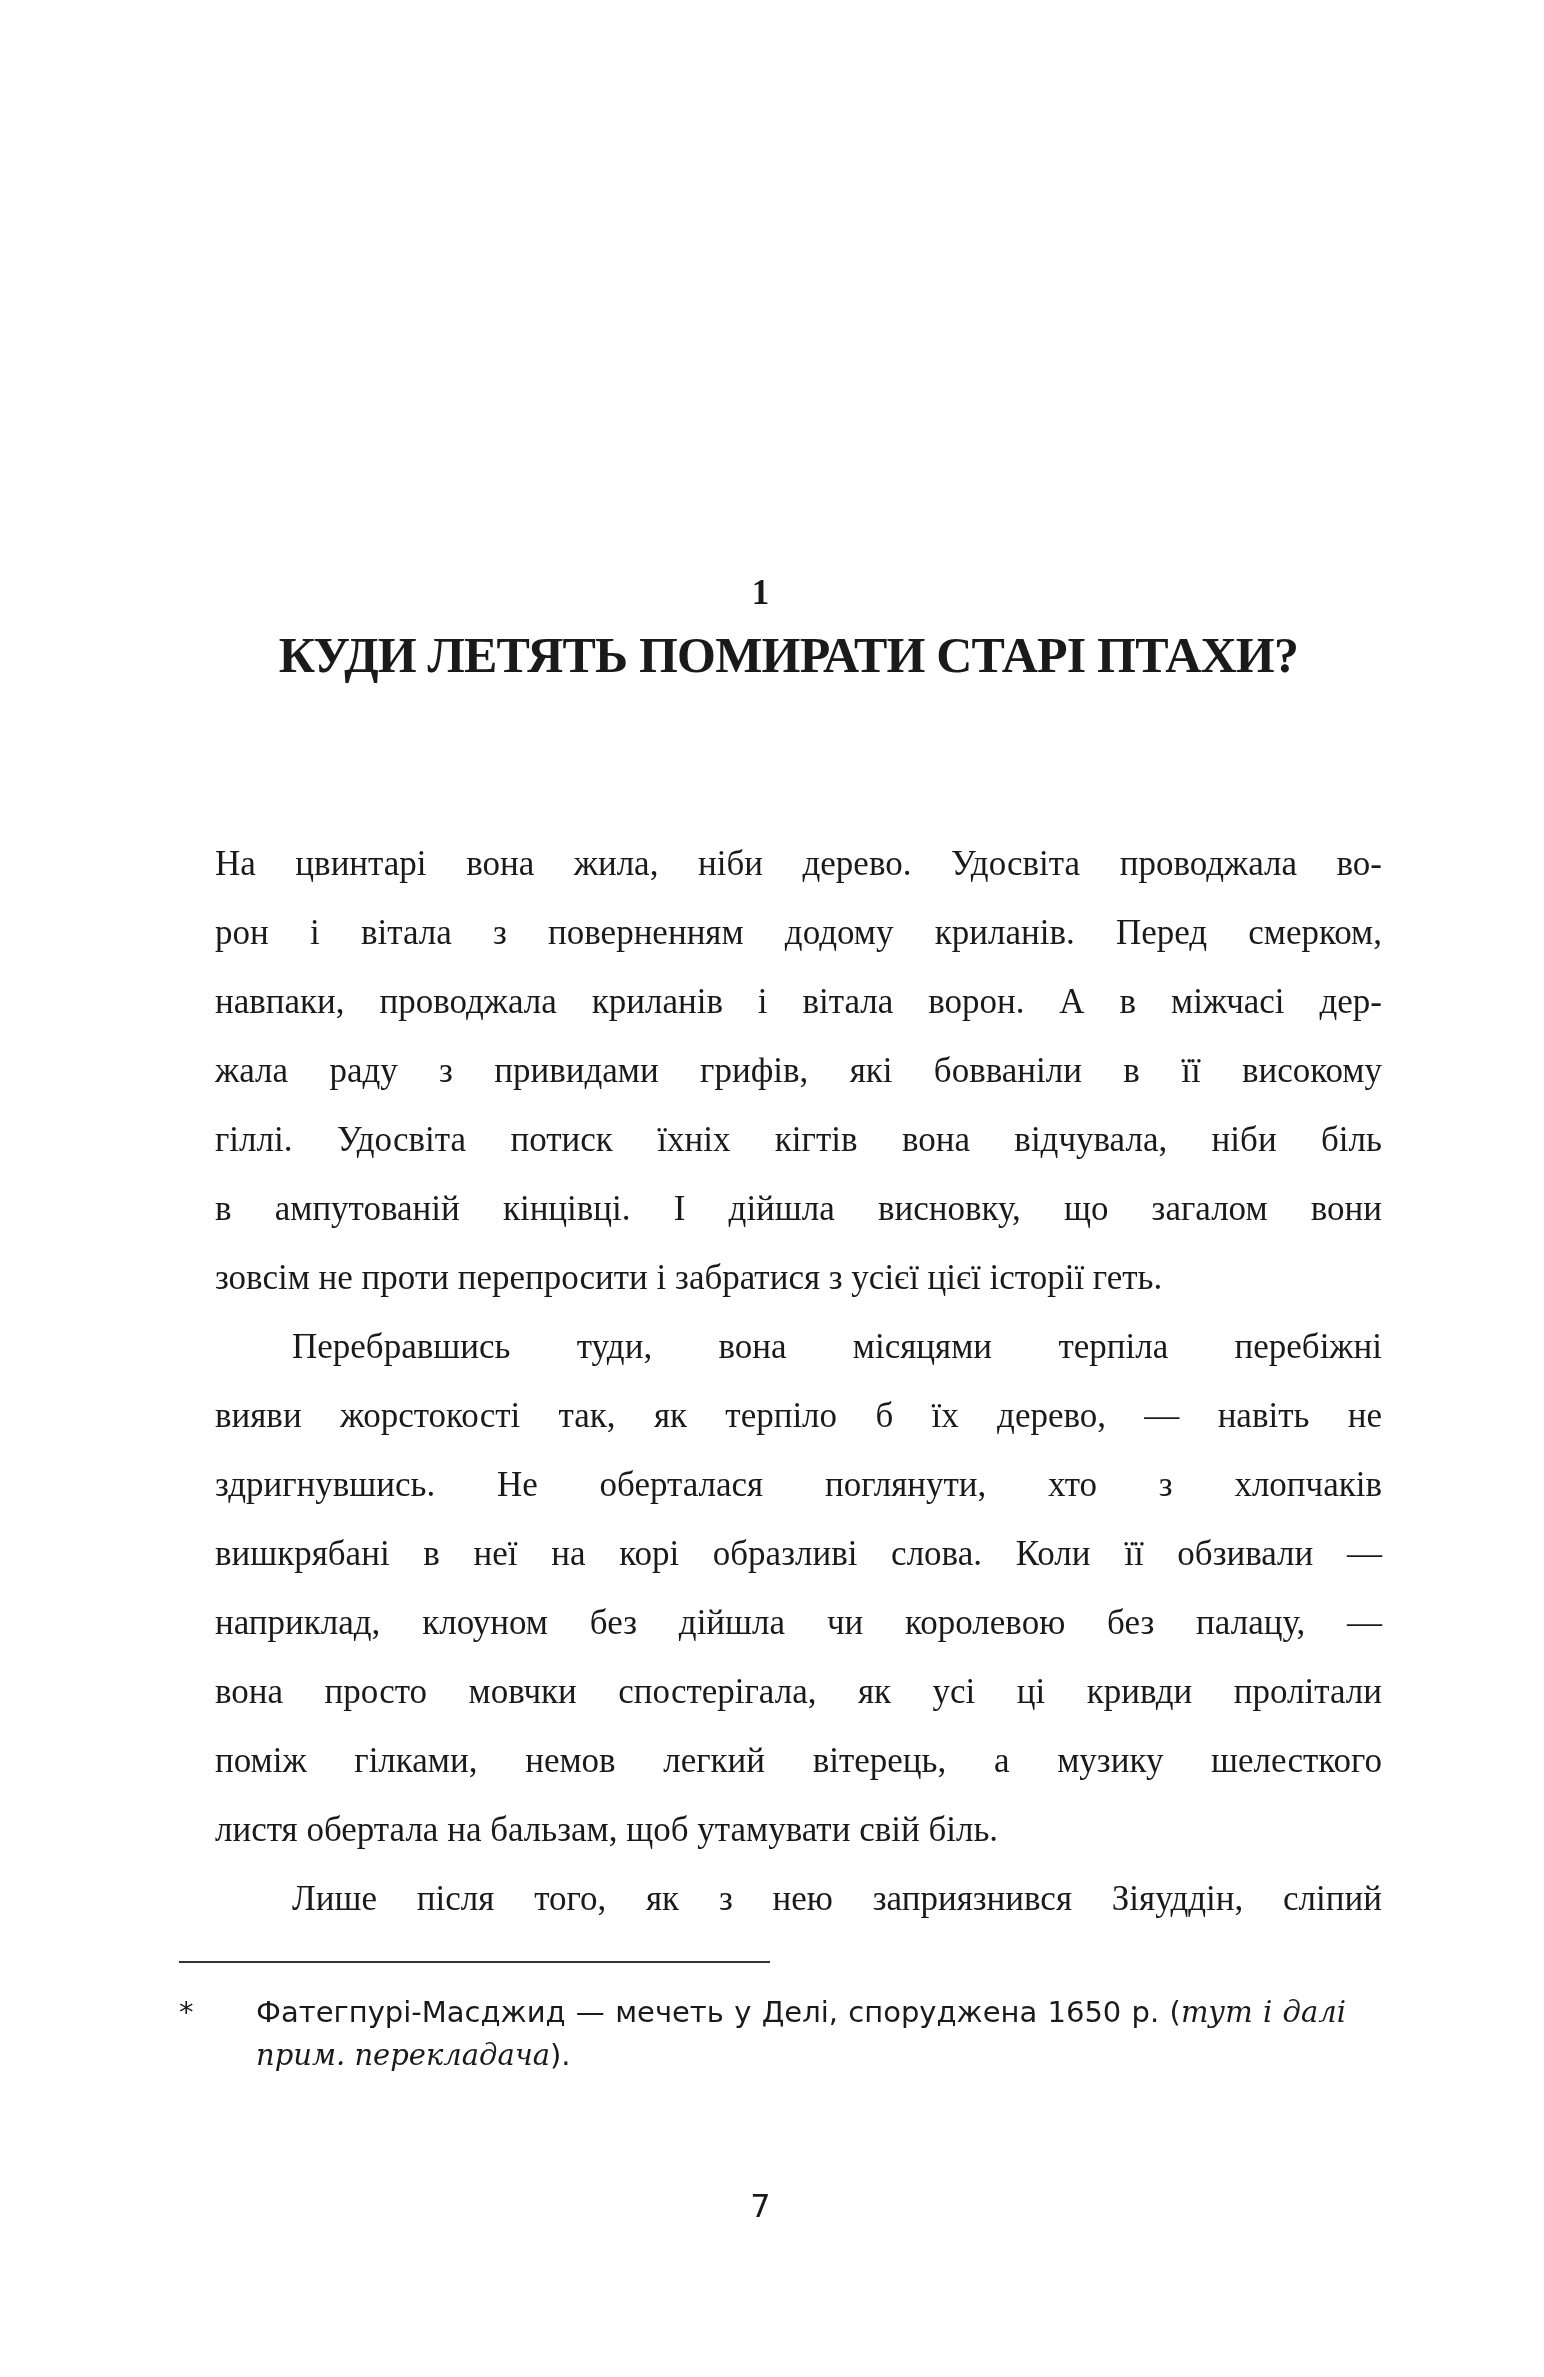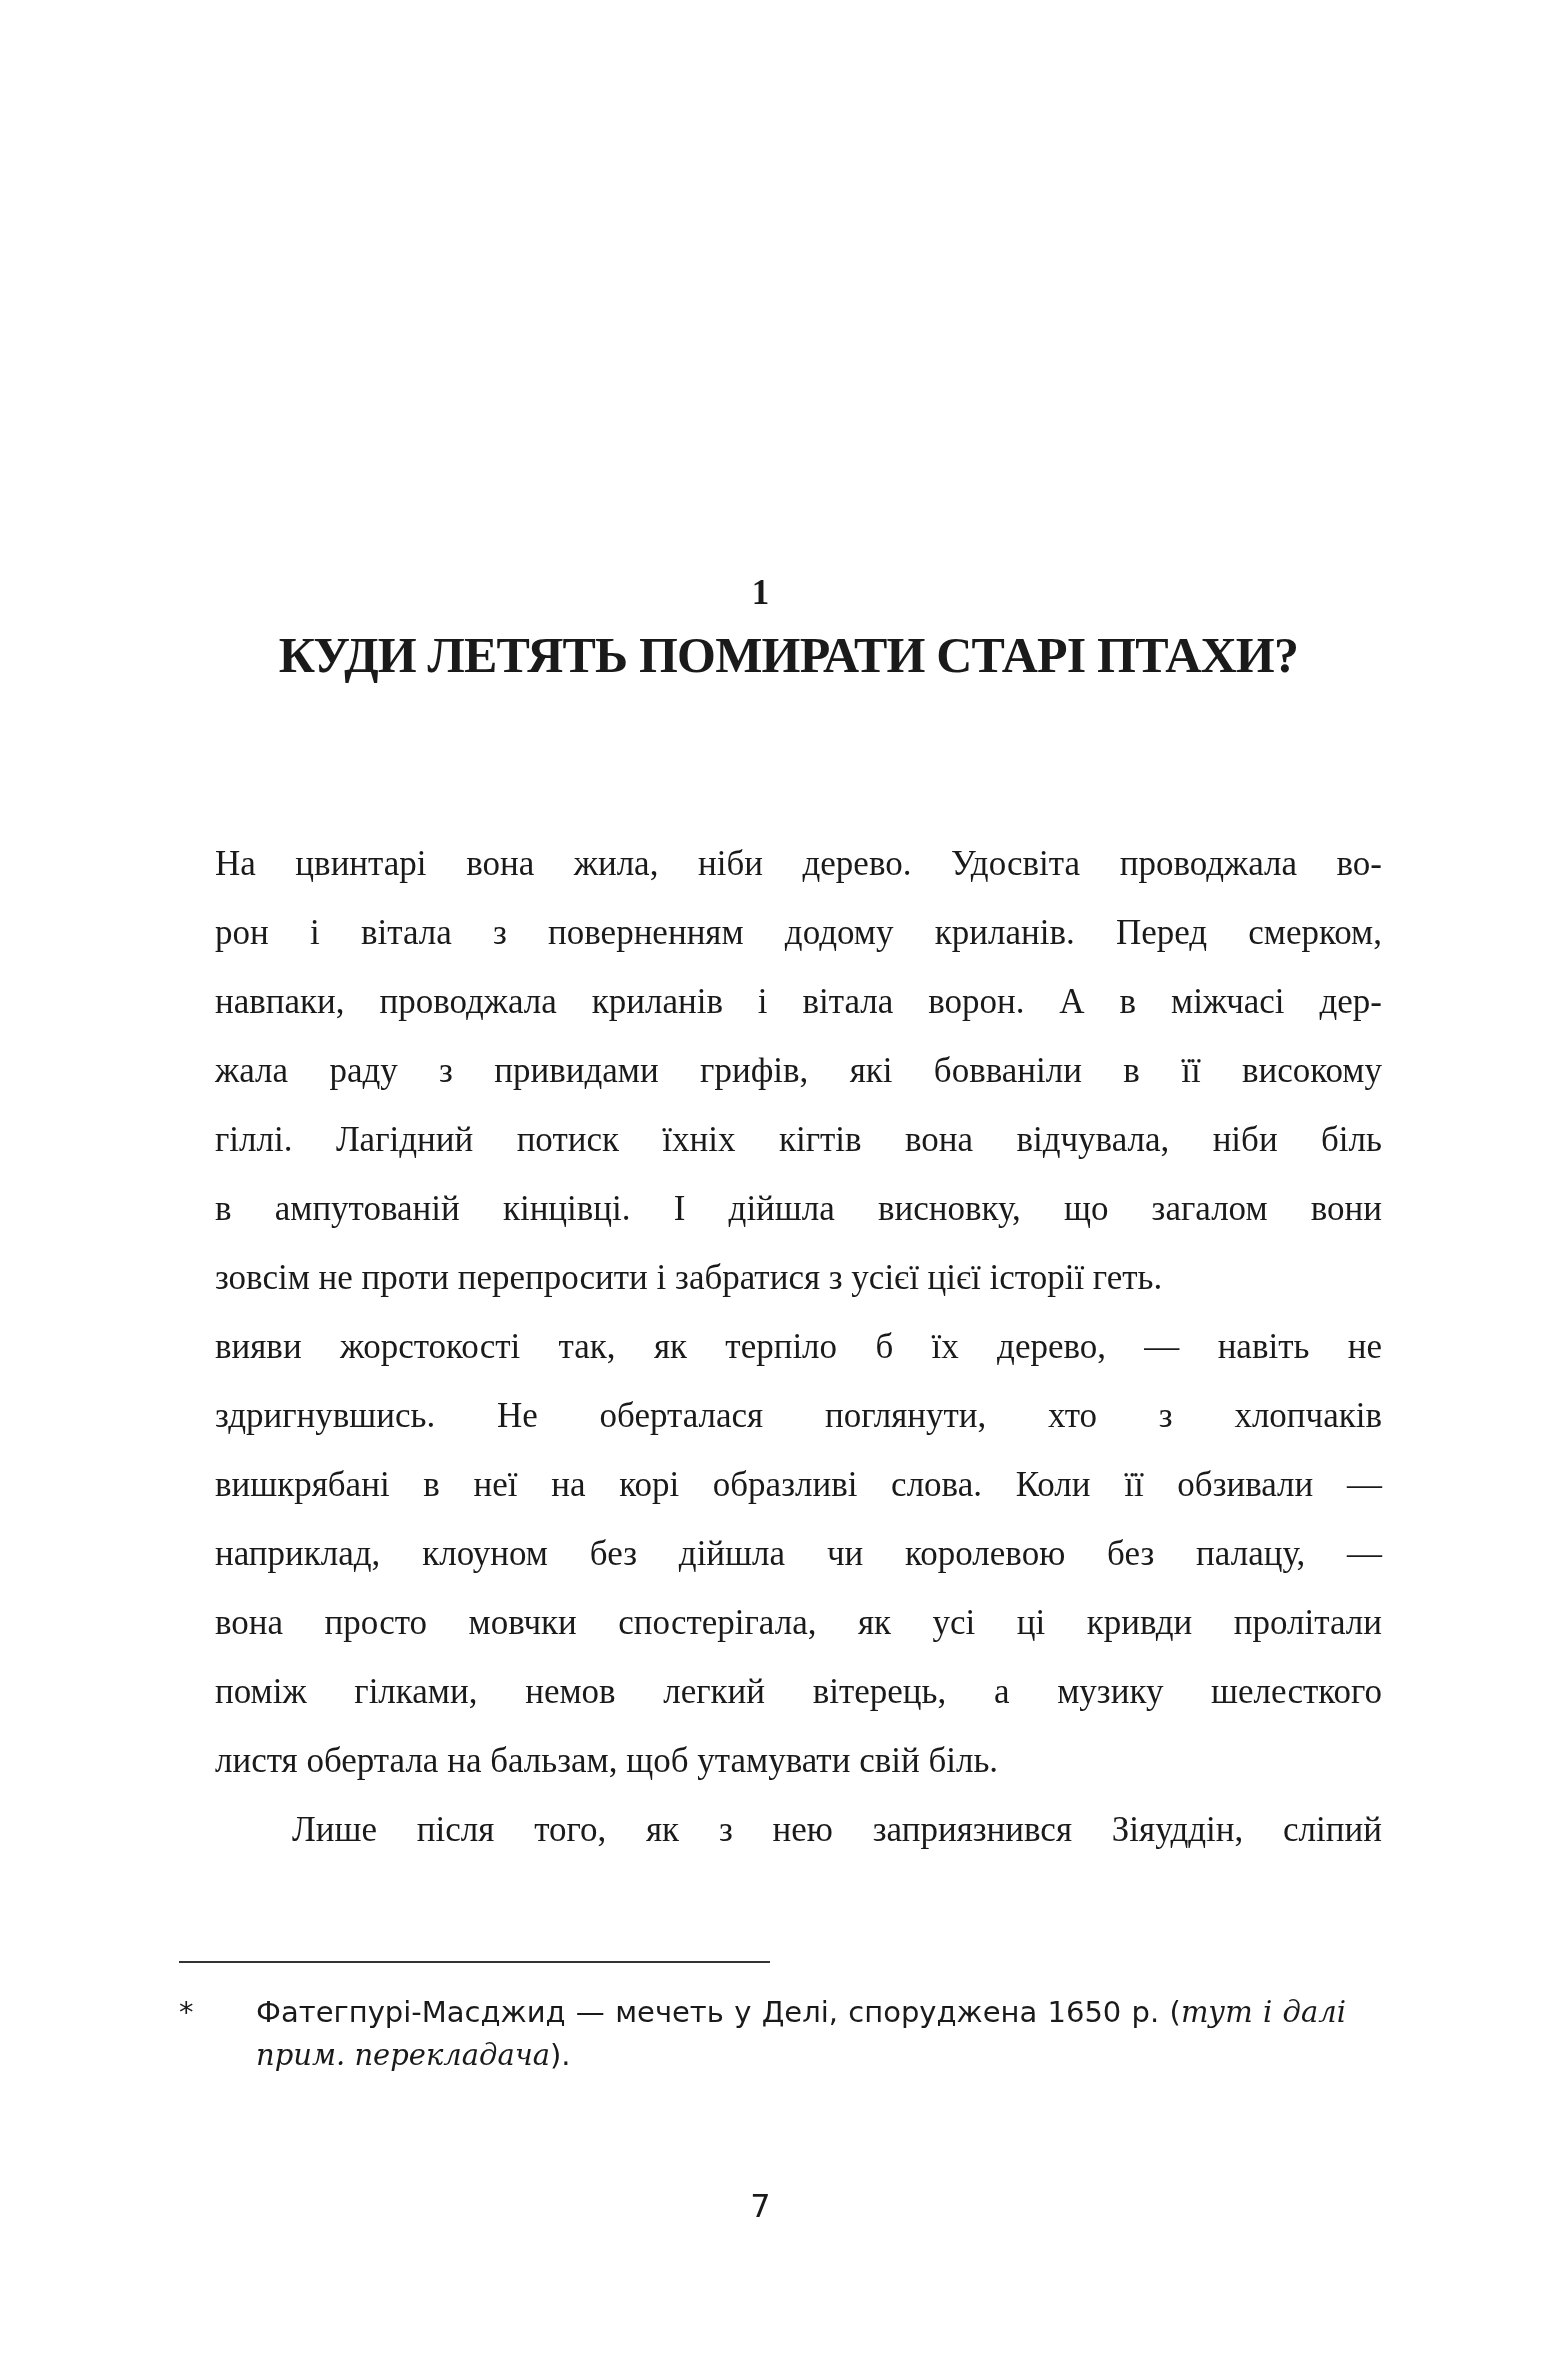--- a/index.html
+++ b/index.html
@@ -63,23 +63,24 @@
 <div class="page">
 
   <div class="chapter-number">1</div>
   <div class="chapter-title">КУДИ ЛЕТЯТЬ ПОМИРАТИ СТАРІ ПТАХИ?</div>
 
   <div class="body-text">
     <span class="line">На цвинтарі вона жила, ніби дерево. Удосвіта проводжала во-</span>
     <span class="line">рон і вітала з поверненням додому криланів. Перед смерком,</span>
     <span class="line">навпаки, проводжала криланів і вітала ворон. А в міжчасі дер-</span>
     <span class="line">жала раду з привидами грифів, які бовваніли в її високому</span>
-    <span class="line">гіллі. Лагідний потиск їхніх кігтів вона відчувала, ніби біль</span>
+    <span class="line">гіллі. Удосвіта потиск їхніх кігтів вона відчувала, ніби біль</span>
     <span class="line">в ампутованій кінцівці. І дійшла висновку, що загалом вони</span>
     <span class="line last">зовсім не проти перепросити і забратися з усієї цієї історії геть.</span>
+    <span class="line indent">Перебравшись туди, вона місяцями терпіла перебіжні</span>
     <span class="line">вияви жорстокості так, як терпіло б їх дерево, — навіть не</span>
     <span class="line">здригнувшись. Не оберталася поглянути, хто з хлопчаків</span>
     <span class="line">вишкрябані в неї на корі образливі слова. Коли її обзивали —</span>
     <span class="line">наприклад, клоуном без дійшла чи королевою без палацу, —</span>
     <span class="line">вона просто мовчки спостерігала, як усі ці кривди пролітали</span>
     <span class="line">поміж гілками, немов легкий вітерець, а музику шелесткого</span>
     <span class="line last">листя обертала на бальзам, щоб утамувати свій біль.</span>
     <span class="line indent">Лише після того, як з нею заприязнився Зіяуддін, сліпий</span>
   </div>
 

